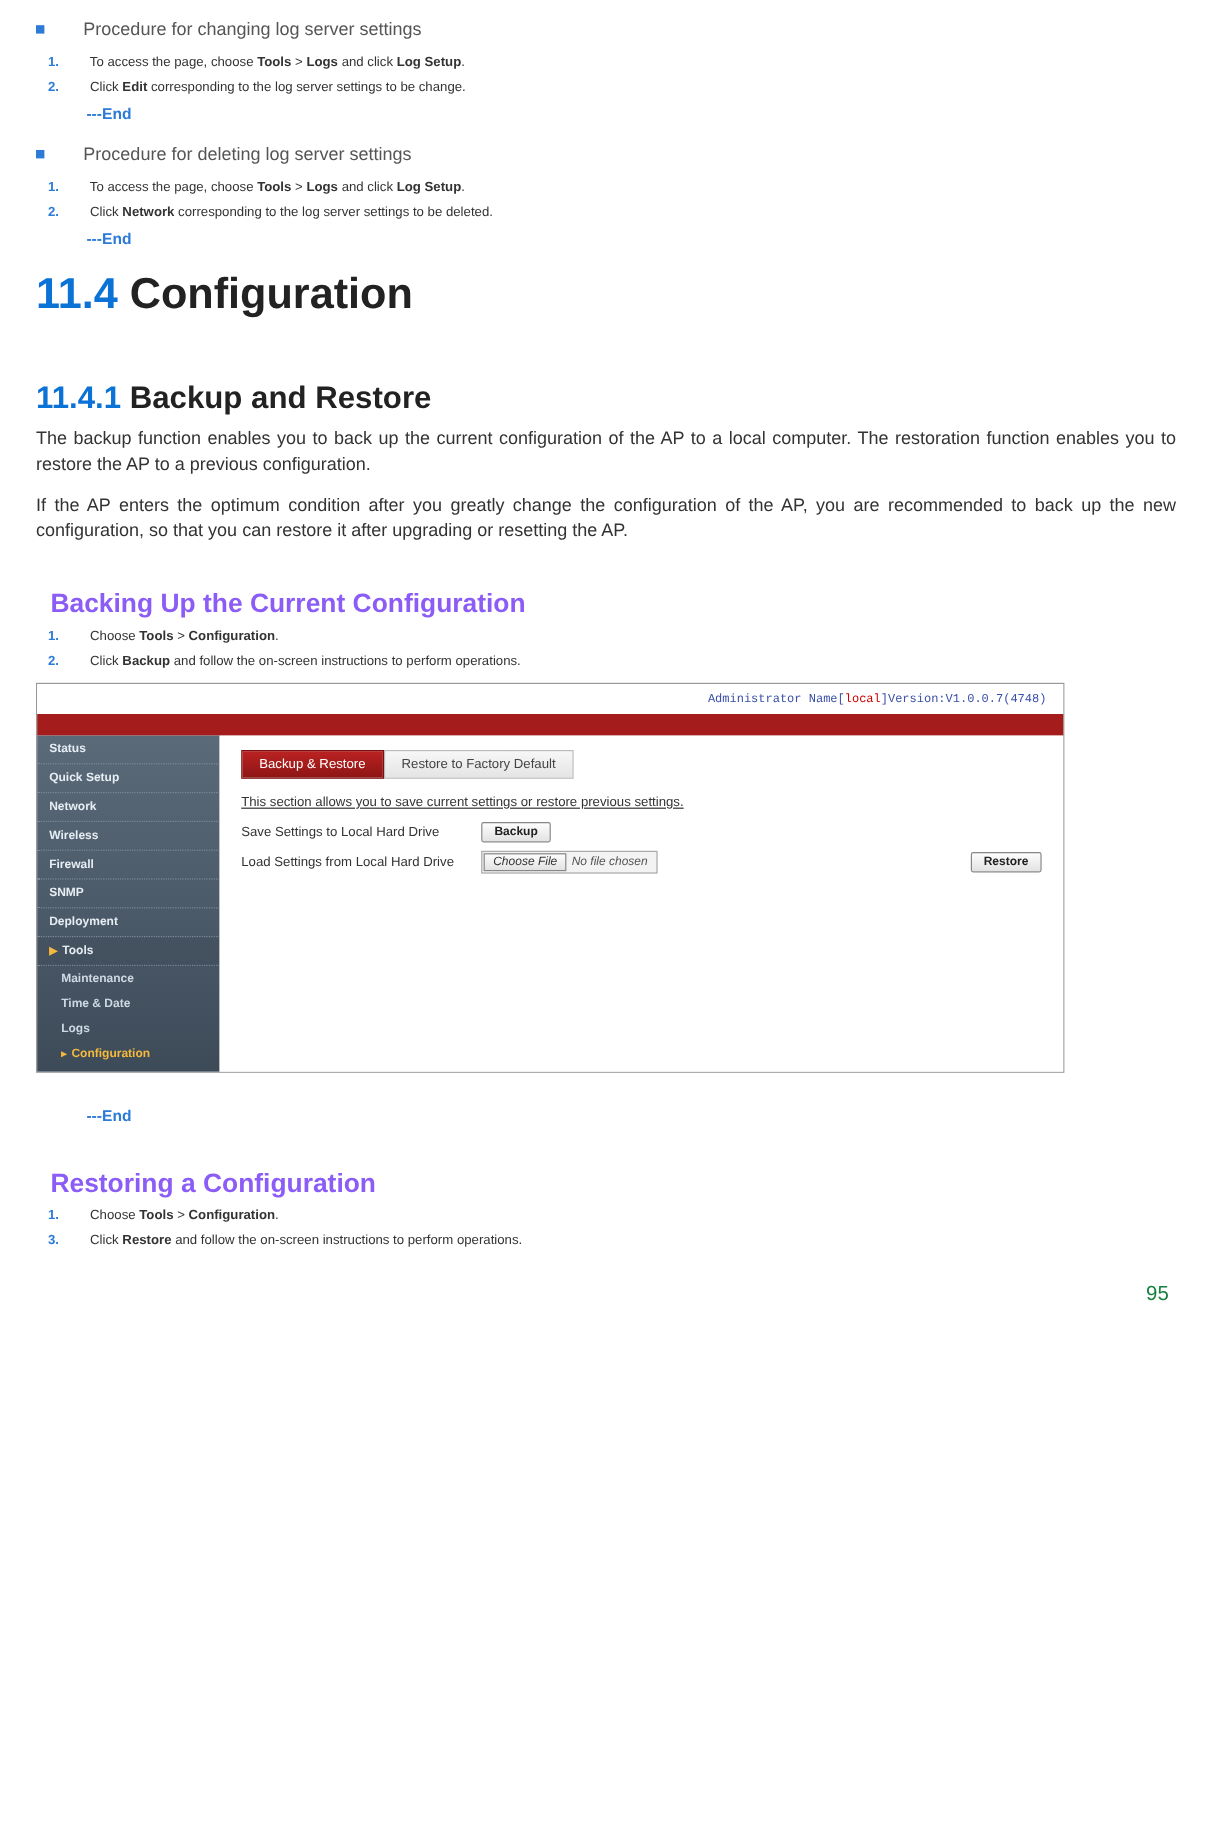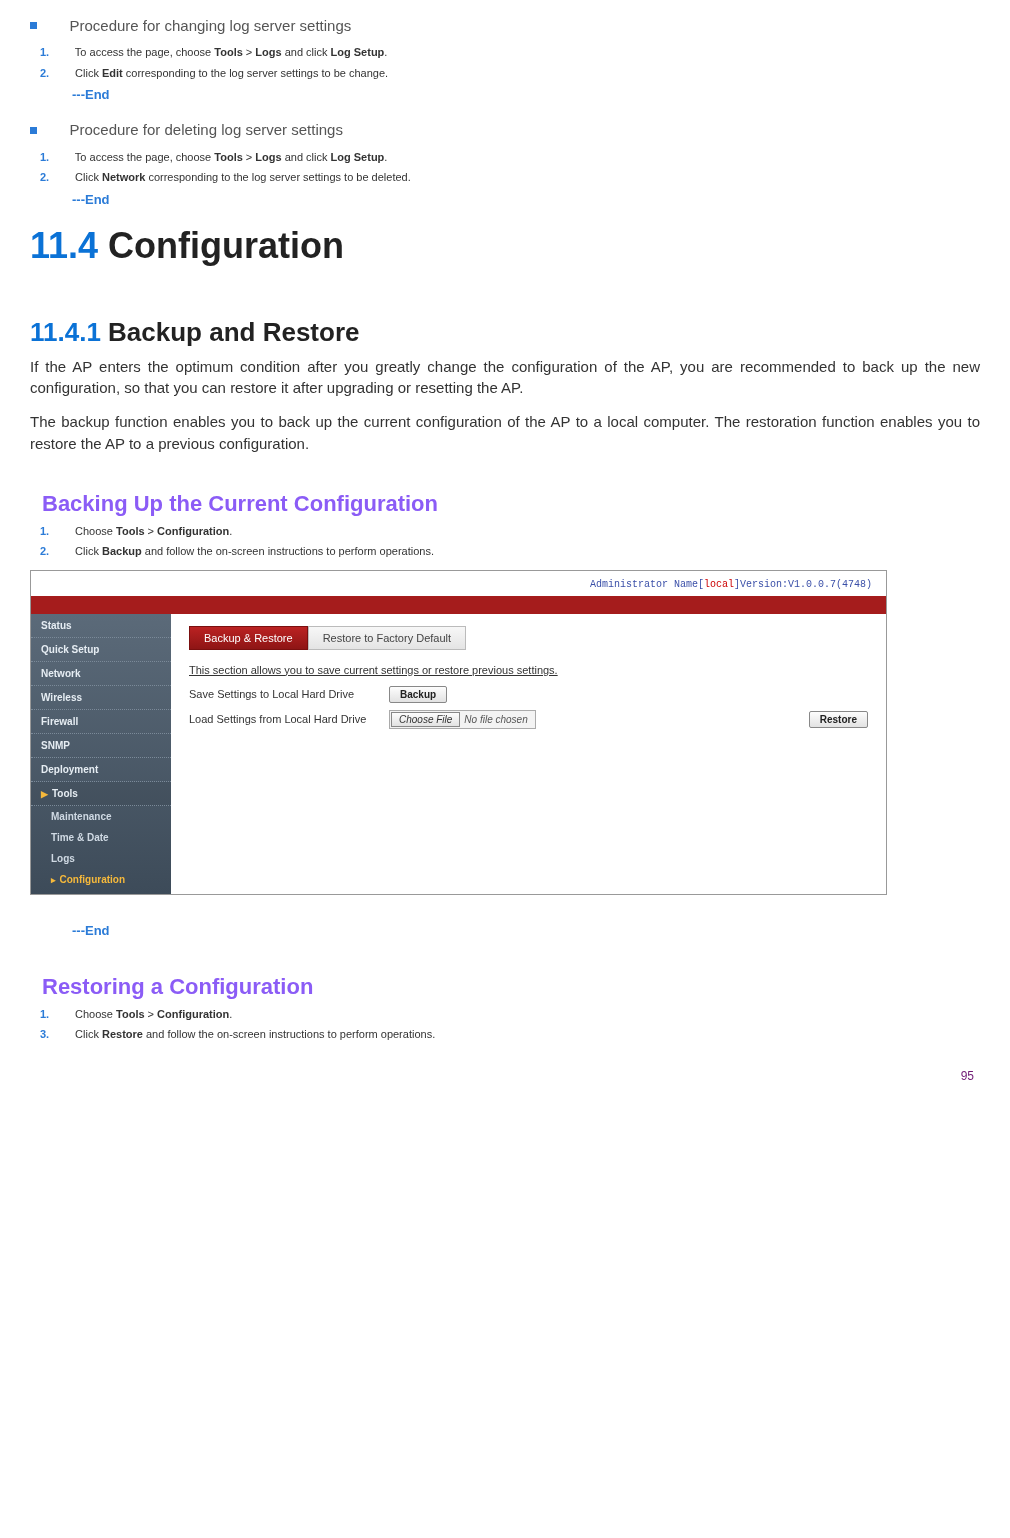--- a/index.html
+++ b/index.html
@@ -108,21 +108,21 @@
   .shot-header .adm { color: #c00; }
   .shot-redbar {
     background: #a51c1c;
     height: 18px;
   }
   .shot-body {
     display: flex;
     min-height: 280px;
   }
   .shot-side {
-    width: 140px;
+    width: 152px;
     background: linear-gradient(#5b6a79, #3d4b59);
     color: #e6edf3;
     font-size: 10px;
     font-weight: bold;
   }
   .shot-side .mi {
     padding: 6px 10px;
     border-bottom: 1px dotted #7b8a99;
   }
   .shot-side .sub {
@@ -202,22 +202,22 @@
     display: inline-block;
     padding: 1px 7px;
     border: 1px solid #888;
     background: linear-gradient(#fdfdfd,#e2e2e2);
     font-weight: normal;
     margin-right: 4px;
   }
   .nf { color: #555; padding-right: 6px; }
   .pagenum {
     text-align: right;
-    color: #701a75;
-    font-size: 12px;
+    color: #15803d;
+    font-size: 17px;
     padding-right: 6px;
     margin-top: 26px;
   }
   .b { font-weight: bold; }
   .after-shot-end { margin-top: 28px; }
 </style>
 </head>
 <body>
 
 <div class="page">
@@ -263,22 +263,22 @@
   <div class="endmark">---End</div>
 
   <div>
     <span class="h-sec-num">11.4</span><span class="h-sec-title">  Configuration</span>
   </div>
 
   <div style="margin-top:50px;">
     <span class="h-sub-num">11.4.1</span><span class="h-sub-title">  Backup and Restore</span>
   </div>
 
+  <p class="para">The backup function enables you to back up the current configuration of the AP to a local computer. The restoration function enables you to restore the AP to a previous configuration.</p>
   <p class="para">If the AP enters the optimum condition after you greatly change the configuration of the AP, you are recommended to back up the new configuration, so that you can restore it after upgrading or resetting the AP.</p>
-  <p class="para">The backup function enables you to back up the current configuration of the AP to a local computer. The restoration function enables you to restore the AP to a previous configuration.</p>
 
   <div class="h3">Backing Up the Current Configuration</div>
   <div class="steps">
     <div class="step">
       <span class="num">1.</span>
       <span>
         <span>Choose </span><span class="b">Tools</span><span> &gt; </span><span class="b">Configuration</span><span>.</span>
       </span>
     </div>
     <div class="step">

